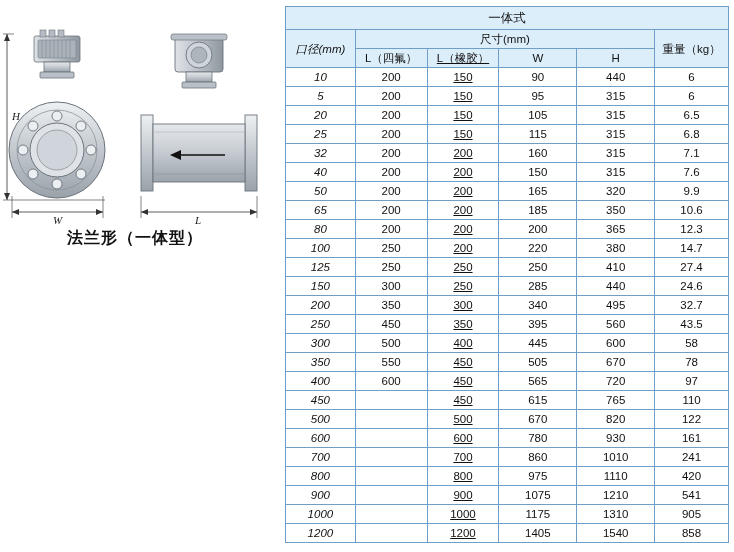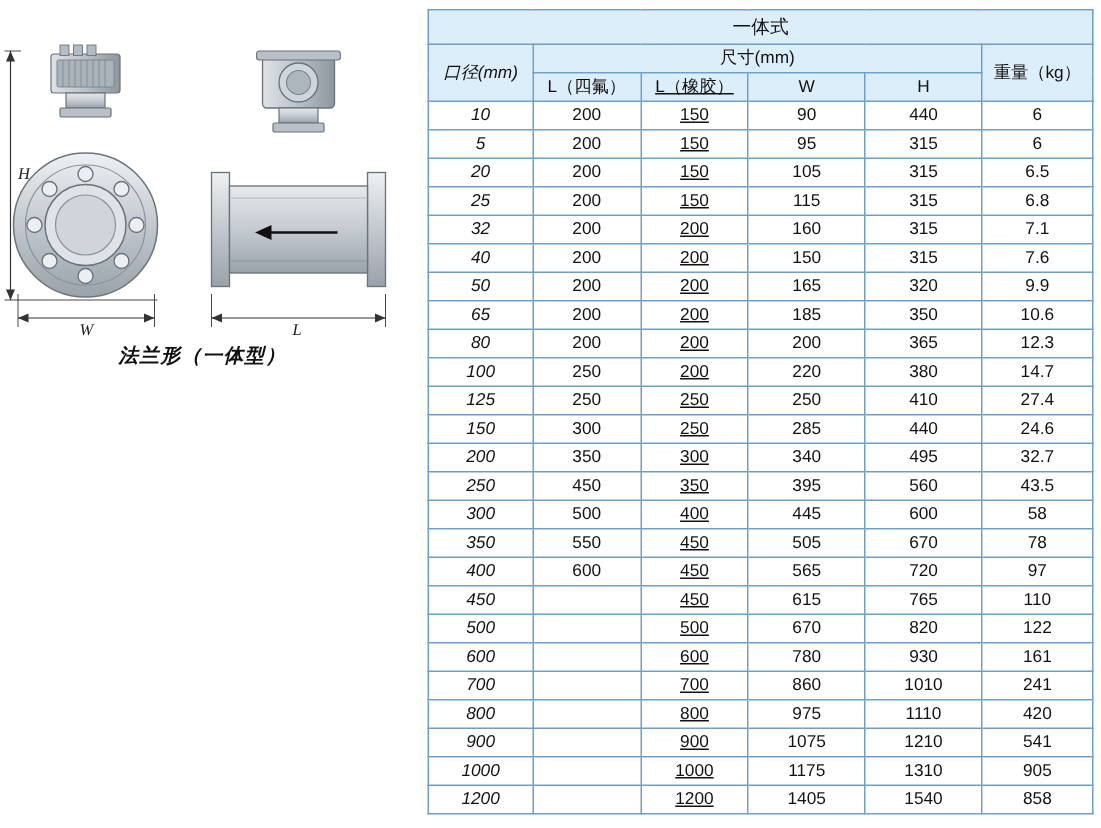--- a/index.html
+++ b/index.html
@@ -23,25 +23,24 @@
     width: 285px;
     height: 552px;
   }
 
   #diagram-caption {
     position: absolute;
     left: 0;
     top: 228px;
     width: 270px;
     text-align: center;
-    font-size: 13px;
+    font-size: 16px;
     font-weight: bold;
     color: #111;
     letter-spacing: 1px;
-    font-style: italic;
   }
 
   .dim-label {
     position: absolute;
     font-size: 11px;
     font-style: italic;
     color: #222;
     font-family: "Liberation Serif", serif;
   }
 

